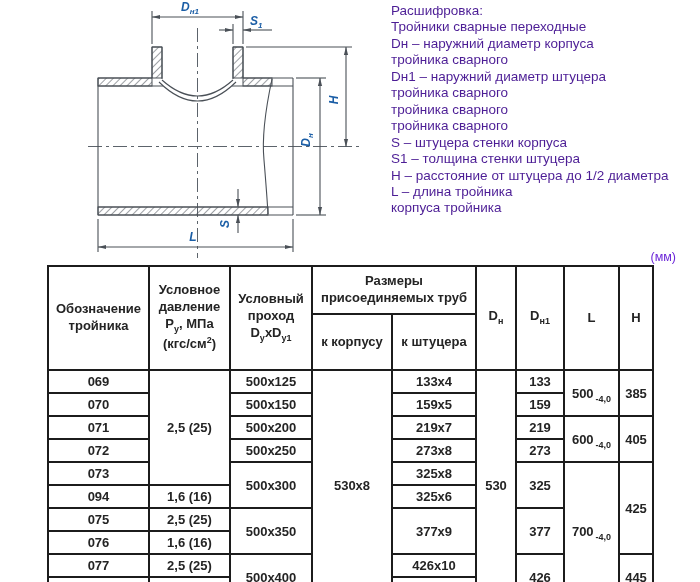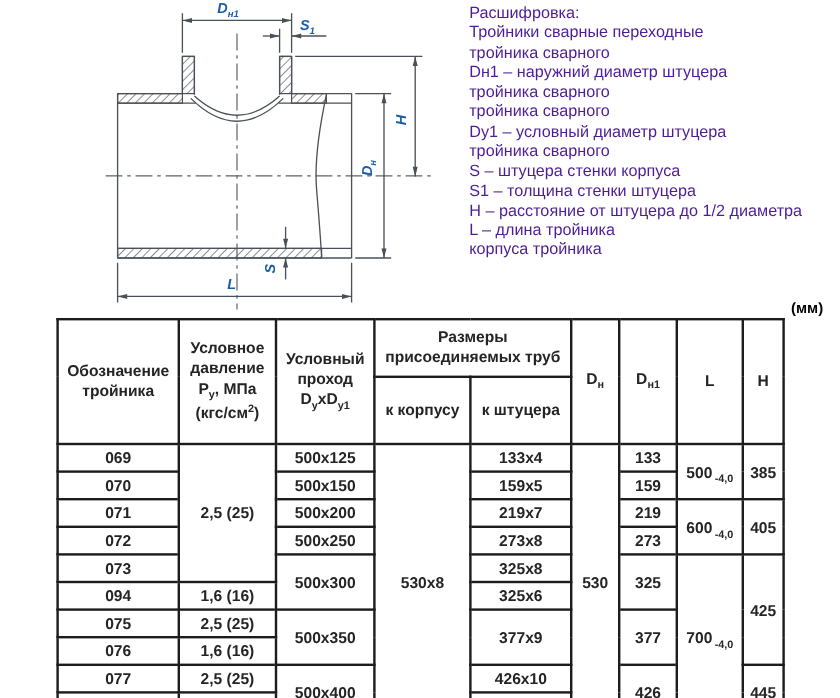--- a/index.html
+++ b/index.html
@@ -11,21 +11,21 @@
   .diagram line,.diagram path{stroke:#4a5057;stroke-width:1.1;fill:none;}
   .diagram .wall{fill:url(#hatch);stroke:#4a5057;stroke-width:1;}
   .diagram polygon{fill:#4a5057;stroke:none;}
   .diagram .cl{stroke:#5c636b;stroke-width:1;stroke-dasharray:14 4 3 4;}
   .dimlabel{fill:#1b5ea6;font:italic bold 12px "Liberation Sans",sans-serif;}
   .dimlabel .ssub{font-size:8px;}
 
   
   .legend{position:absolute;left:391px;top:3px;width:306px;
           font-size:13.5px;line-height:16.45px;color:#4c1d95;}
-  .units{position:absolute;top:250px;right:14px;font-size:12.5px;font-weight:bold;color:#000000;}
+  .units{position:absolute;top:250px;right:24px;font-size:12.5px;font-weight:normal;color:#6d28d9;}
 
   
   .spec{position:absolute;left:47px;top:265px;width:605px;border-collapse:collapse;
         table-layout:fixed;}
   .spec th,.spec td{border:2px solid #1c1c1c;text-align:center;vertical-align:middle;
         font-weight:bold;color:#242424;padding:0;overflow:hidden;}
   .spec td{font-size:13px;height:21px;line-height:1;}
   .spec th{font-size:13px;line-height:1.3;}
   .spec thead tr.h1 th{height:46px;}
   .spec thead tr.h2 th{height:54px;}
@@ -130,25 +130,25 @@
       <line x1="98" y1="247" x2="293" y2="247"></line>
       <polygon points="98,247 106,244.9 106,249.1"></polygon>
       <polygon points="293,247 285,244.9 285,249.1"></polygon>
       <text class="dimlabel" x="193" y="241" text-anchor="middle" font-size="13">L</text>
     </g>
   </svg>
 
   <div class="legend">
     <div>Расшифровка:</div>
     <div>Тройники сварные переходные</div>
+    <div>Dн – наружний диаметр корпуса</div>
     <div>тройника сварного</div>
     <div>Dн1 – наружний диаметр штуцера</div>
     <div>тройника сварного</div>
     <div>тройника сварного</div>
-    <div>Dу1 – условный диаметр штуцера</div>
     <div>тройника сварного</div>
     <div>S – штуцера стенки корпуса</div>
     <div>S1 – толщина стенки штуцера</div>
     <div>H – расстояние от штуцера до 1/2 диаметра</div>
     <div>L – длина тройника</div>
     <div>корпуса тройника</div>
   </div>
 
   <div class="units">(мм)</div>
 

